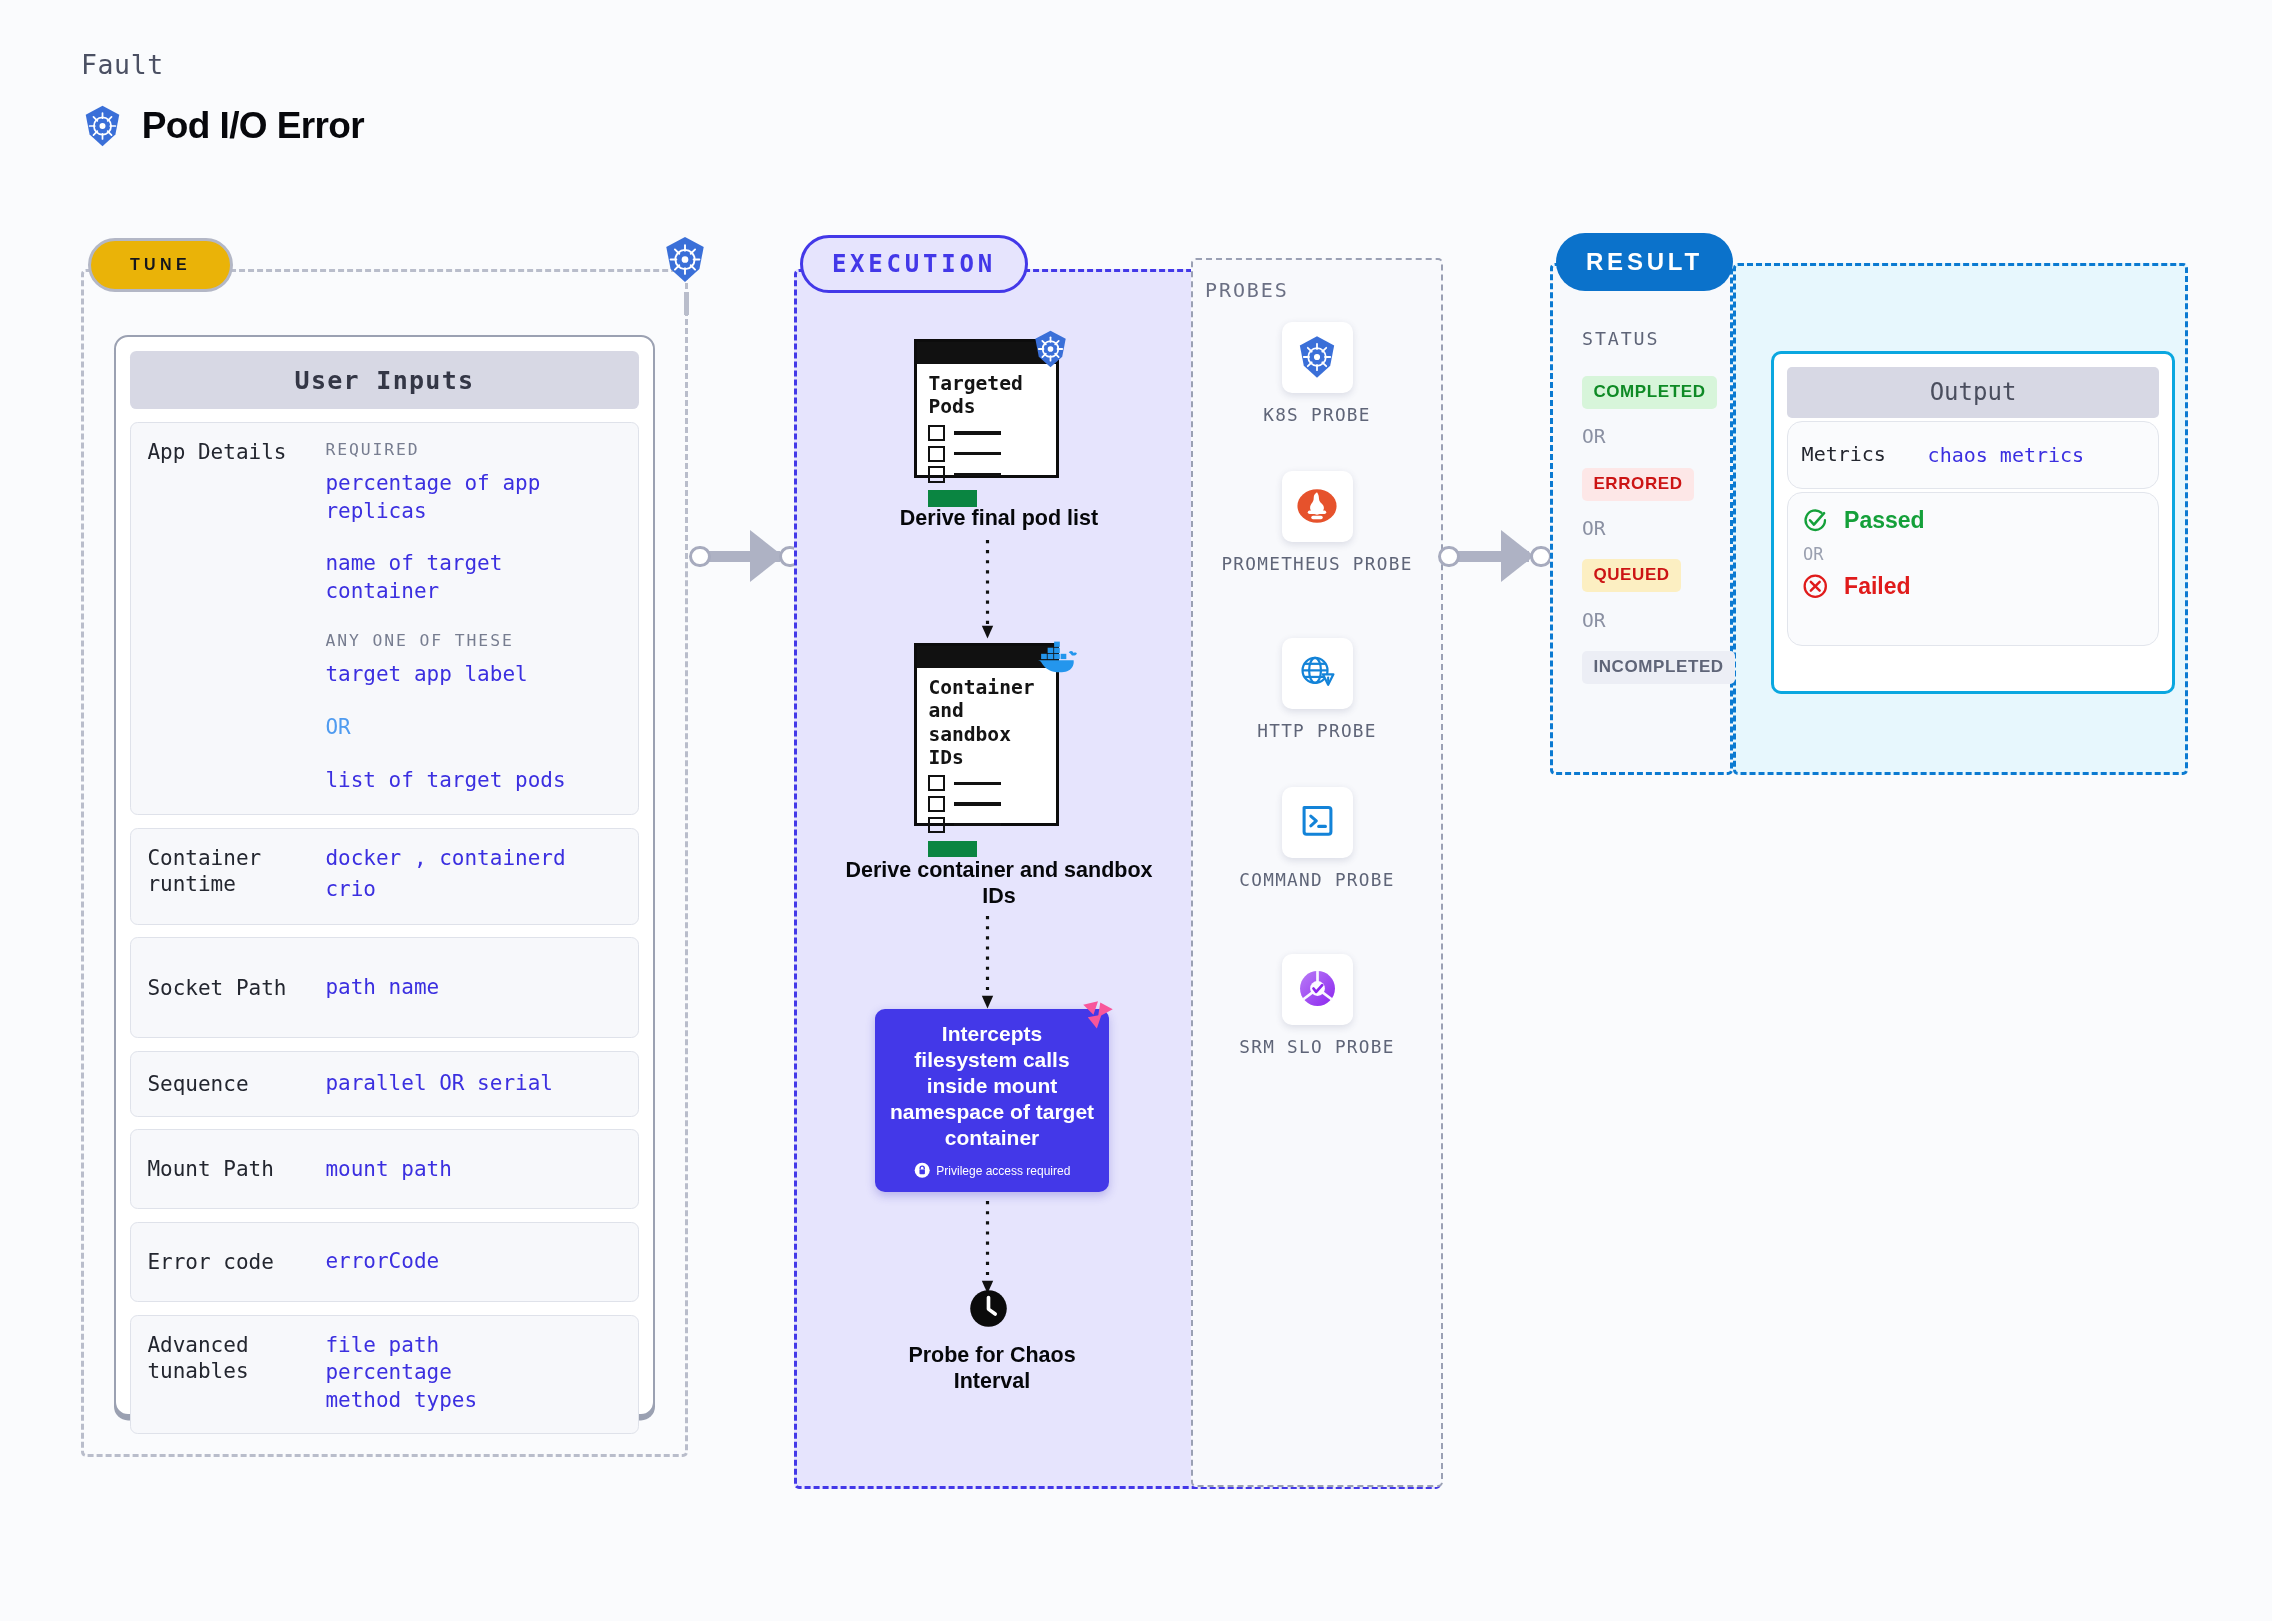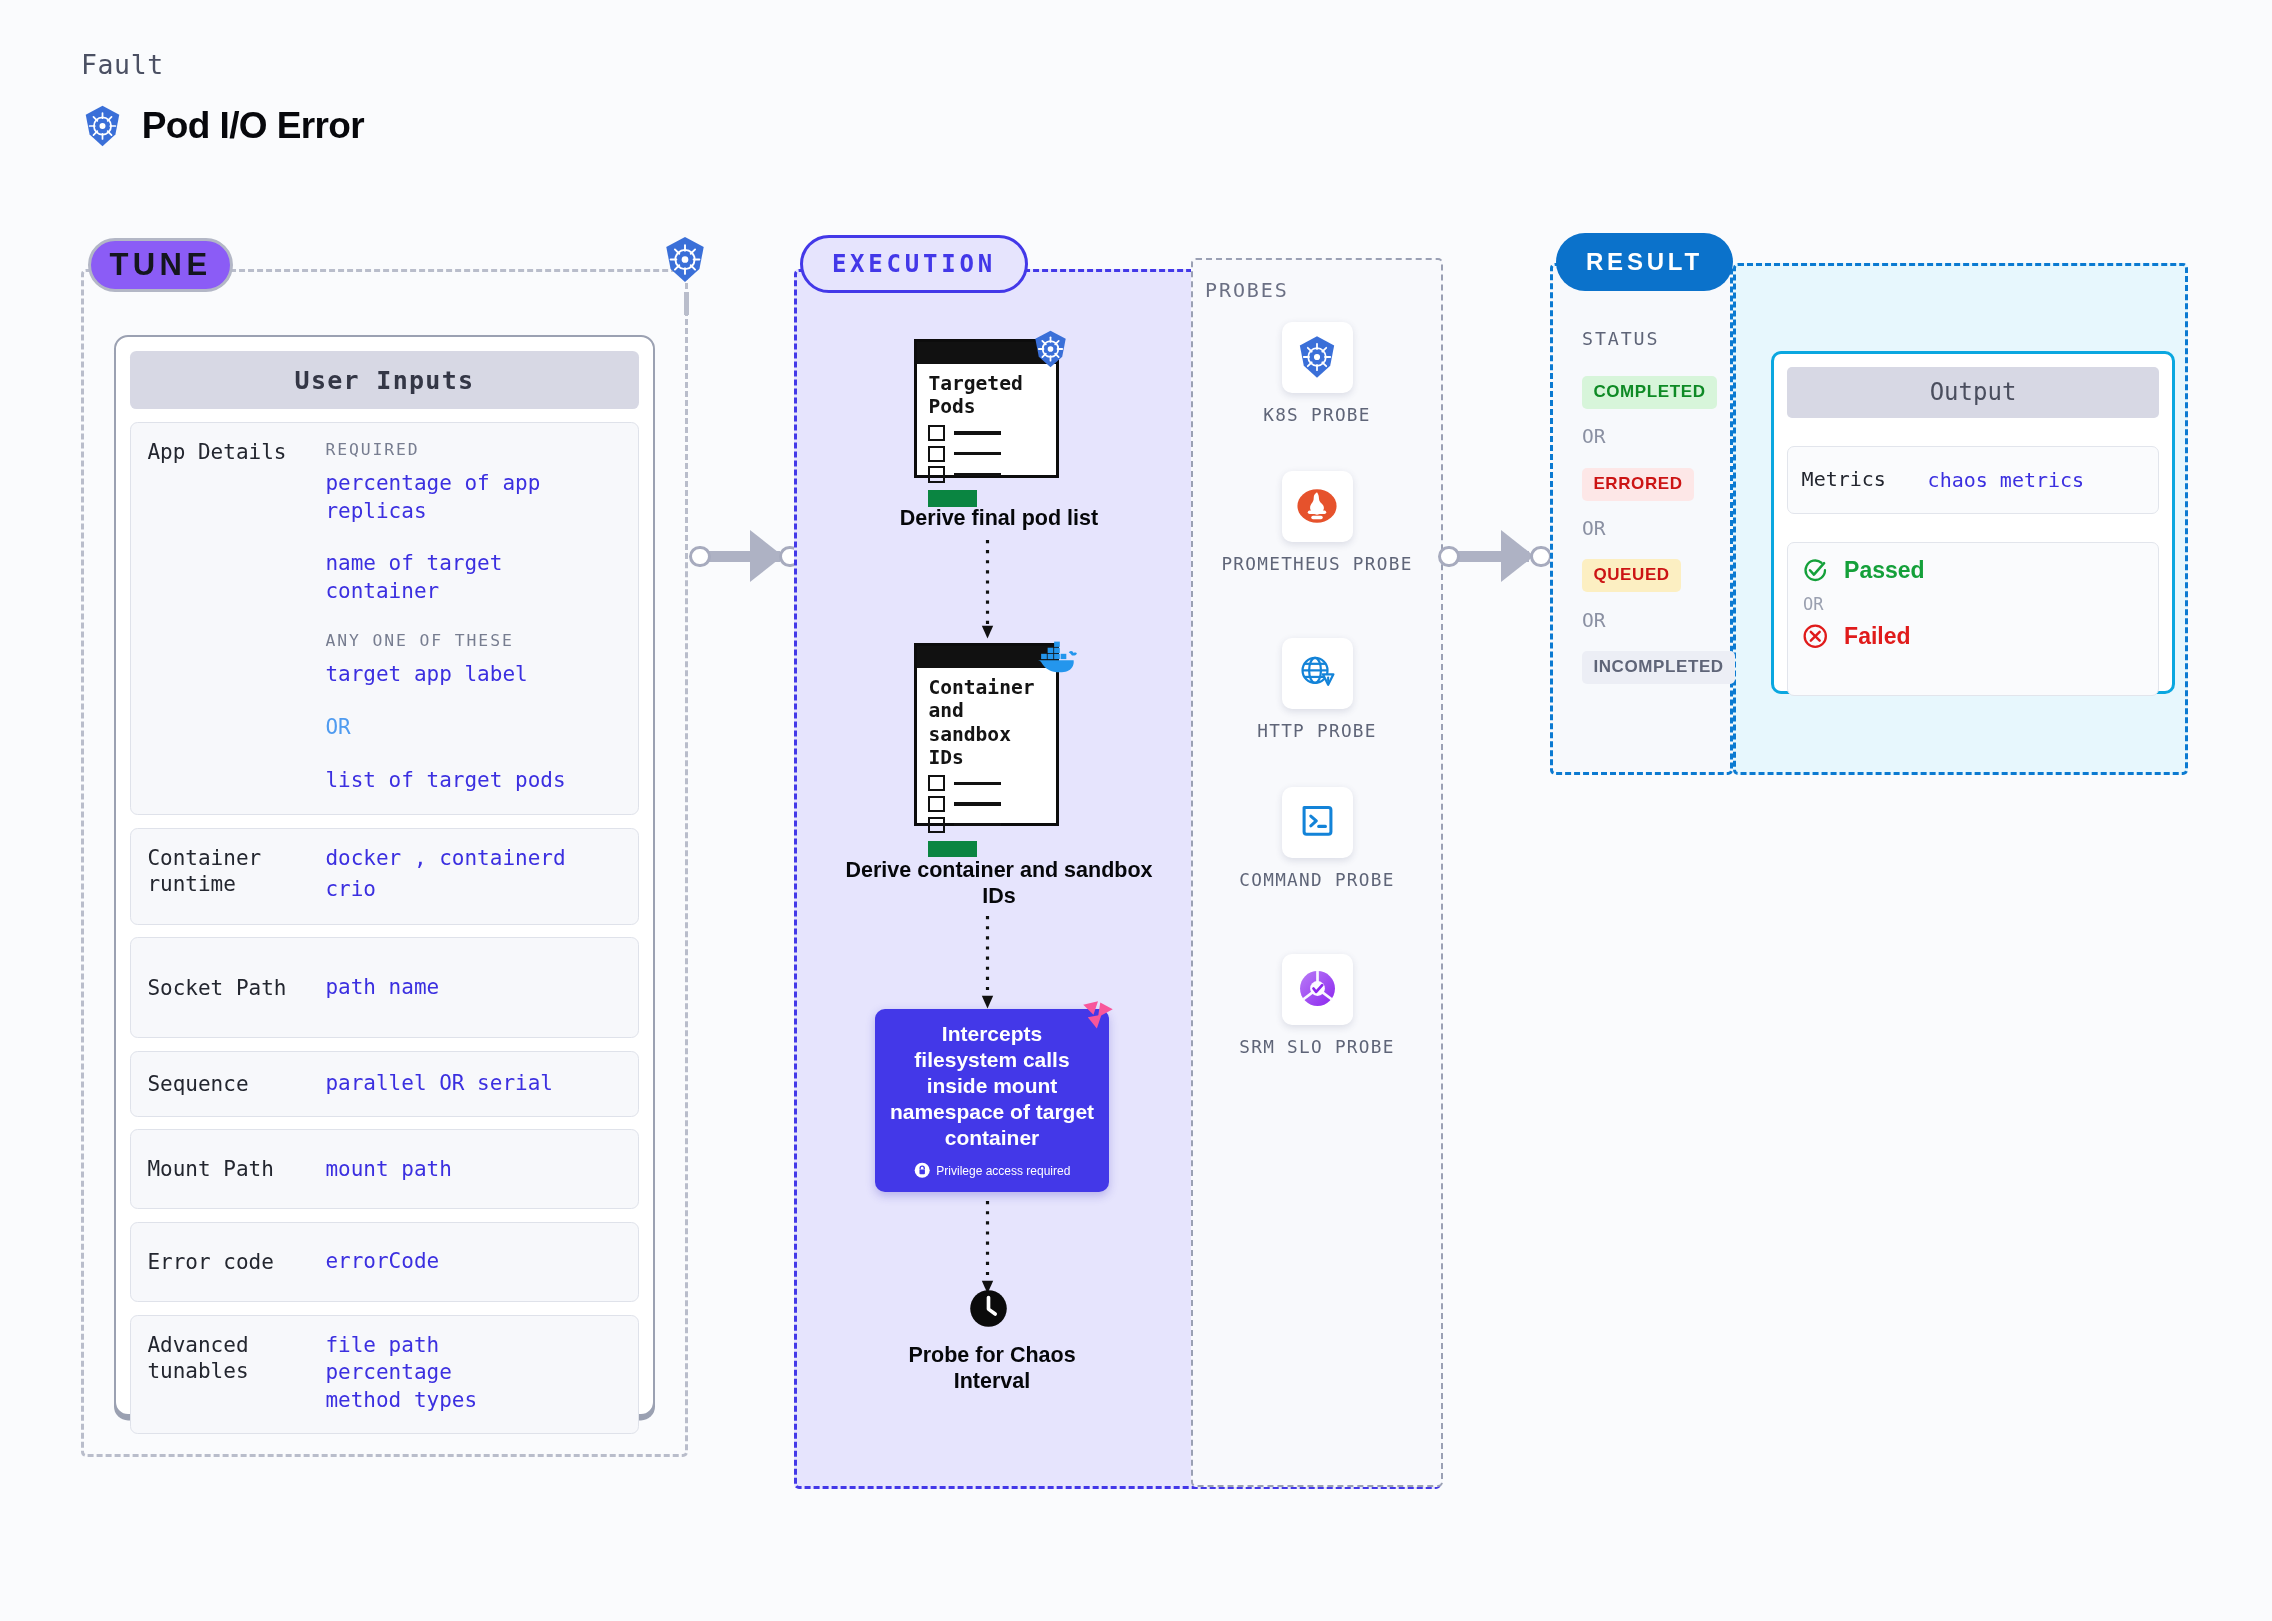--- a/index.html
+++ b/index.html
@@ -43,22 +43,22 @@
     white-space: nowrap;
   }
 
   
   #tune-panel {
     left: 81px; top: 269px; width: 607px; height: 1188px;
     border: 3.2px dashed #b9bdcb; background: transparent;
   }
   #tune-pill {
     left: 88px; top: 238px; width: 145px; height: 54px;
-    background: #8b5cf6; border: 3.2px solid #b3b7c6;
-    color: #14161d; font-size: 31px; letter-spacing: 4.4px;
+    background: #eab308; border: 3.2px solid #b3b7c6;
+    color: #14161d; font-size: 16px; letter-spacing: 4.4px;
   }
 
   
   #exec-panel {
     left: 794px; top: 269px; width: 647px; height: 1220px;
     border: 3.8px dashed #4338e8; background: #e6e4fd;
   }
   #probes-panel {
     left: 1191px; top: 258px; width: 252px; height: 1229px;
     border: 2.5px dashed #9aa0b4; background: #f8f9fc;
@@ -226,21 +226,21 @@
     background: #ffffff; border: 3.8px solid #0aa7e0;
     border-radius: 10px; padding: 12.6px;
   }
   .out-header {
     height: 51px; background: #d7d8e4; border-radius: 5px;
     display: flex; align-items: center; justify-content: center;
     font-family: "DejaVu Sans Mono", monospace;
     font-size: 24px; color: #4a4e5e;
   }
   .out-box {
-    margin-top: 28px; border: 1.9px solid #e2e5ec; border-radius: 7px;
+    margin-top: 3px; border: 1.9px solid #e2e5ec; border-radius: 15px;
     background: #fafbfd; display: flex; padding: 14px;
   }
   .out-label {
     font-family: "DejaVu Sans Mono", monospace;
     font-size: 20px; color: #23262f; line-height: 1.25;
     width: 126px; flex: 0 0 126px;
   }
   .out-val {
     font-family: "DejaVu Sans Mono", monospace;
     font-size: 20px; color: #3b2fe0;

